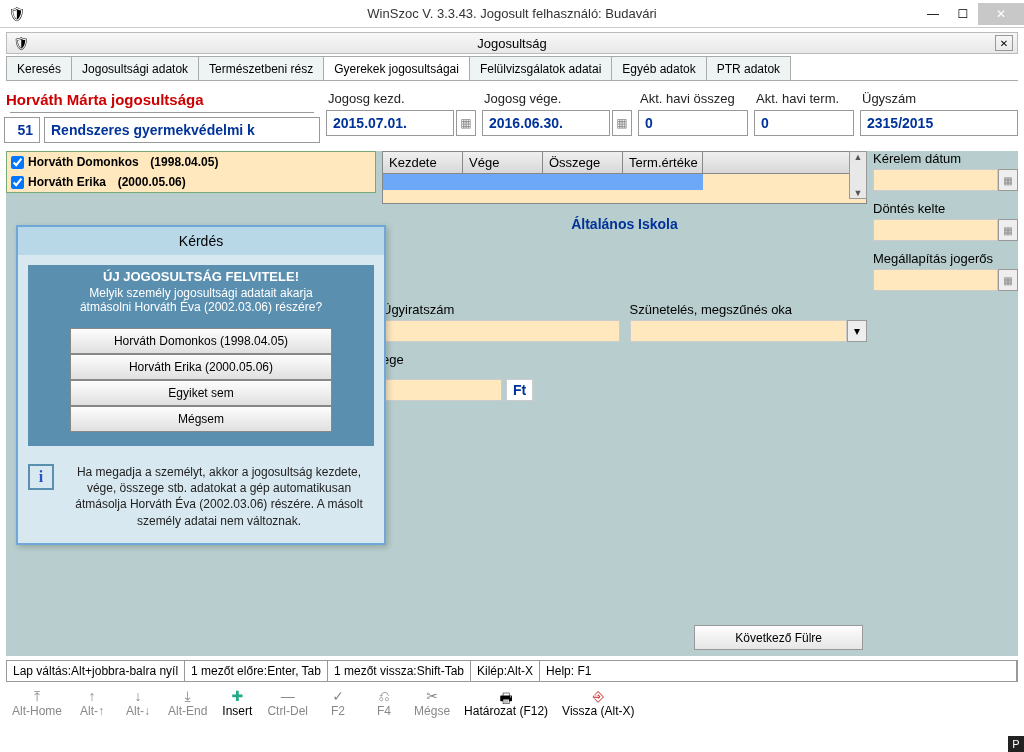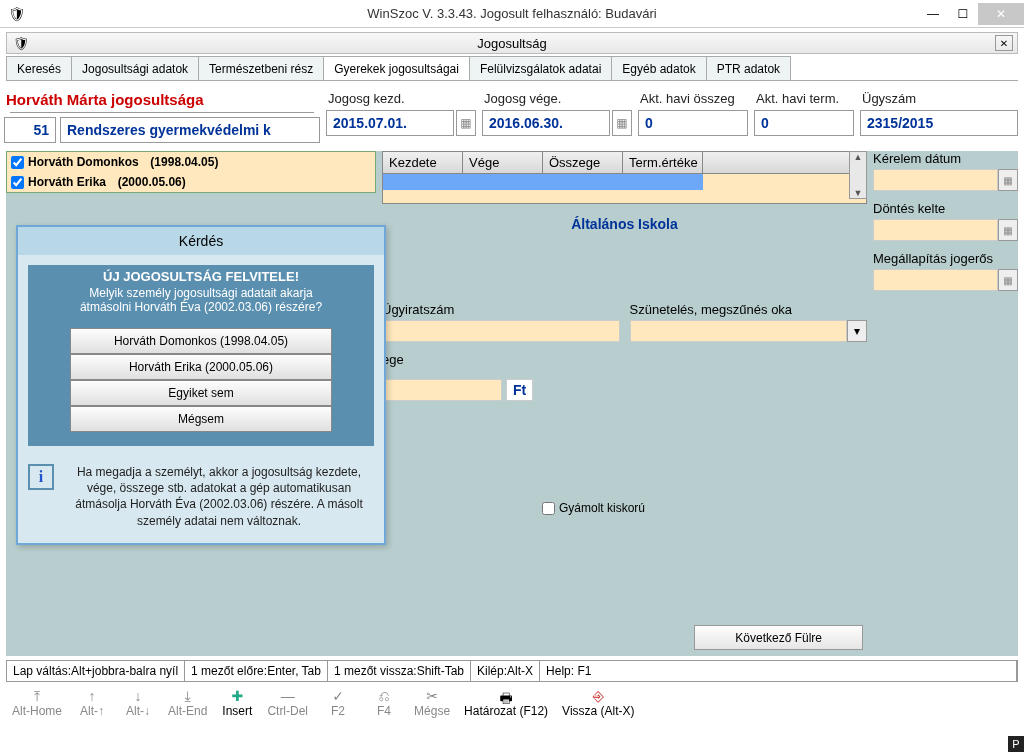--- a/index.html
+++ b/index.html
@@ -118,21 +118,21 @@
   <div class="tab"><span>Felülvizsgálatok adatai</span></div>
   <div class="tab"><span>Egyéb adatok</span></div>
   <div class="tab"><span>PTR adatok</span></div>
 </div>
 
 <div class="info-row">
   <div class="info-block" style="width:316px">
     <div class="ent-title">Horváth Márta jogosultsága</div>
     <div class="sep-line"></div>
     <div style="display:flex; gap:4px; margin-top:4px">
-      <div class="val-box" style="width:52px; justify-content:flex-end">51</div>
+      <div class="val-box" style="width:36px; justify-content:flex-end">51</div>
       <div class="val-box" style="flex:1">Rendszeres gyermekvédelmi k</div>
     </div>
   </div>
   <div class="info-block" style="width:150px">
     <label>Jogosg kezd.</label>
     <div style="display:flex">
       <div class="val-box small" style="flex:1">2015.07.01.</div>
       <div class="date-btn">▦</div>
     </div>
   </div>
@@ -206,24 +206,20 @@
         </div>
       </div>
     </div>
 
     <div style="margin-top:10px; font-size:13px;">ege</div>
     <div class="ft-block">
       <div class="amt"></div>
       <div class="ft">Ft</div>
     </div>
 
-    <div class="chk-row" style="margin-left:160px">
-      <input type="checkbox" style="">
-      <span>Gyámolt kiskorú</span>
-    </div>
 
     <button class="next-btn"><span>Következő Fülre</span></button>
   </div>
 
   <div class="right-panel">
     <div class="rp-field">
       <label>Kérelem dátum</label>
       <div class="rp-input-wrap">
         <div class="rp-input"></div>
         <div class="rp-btn">▦</div>

